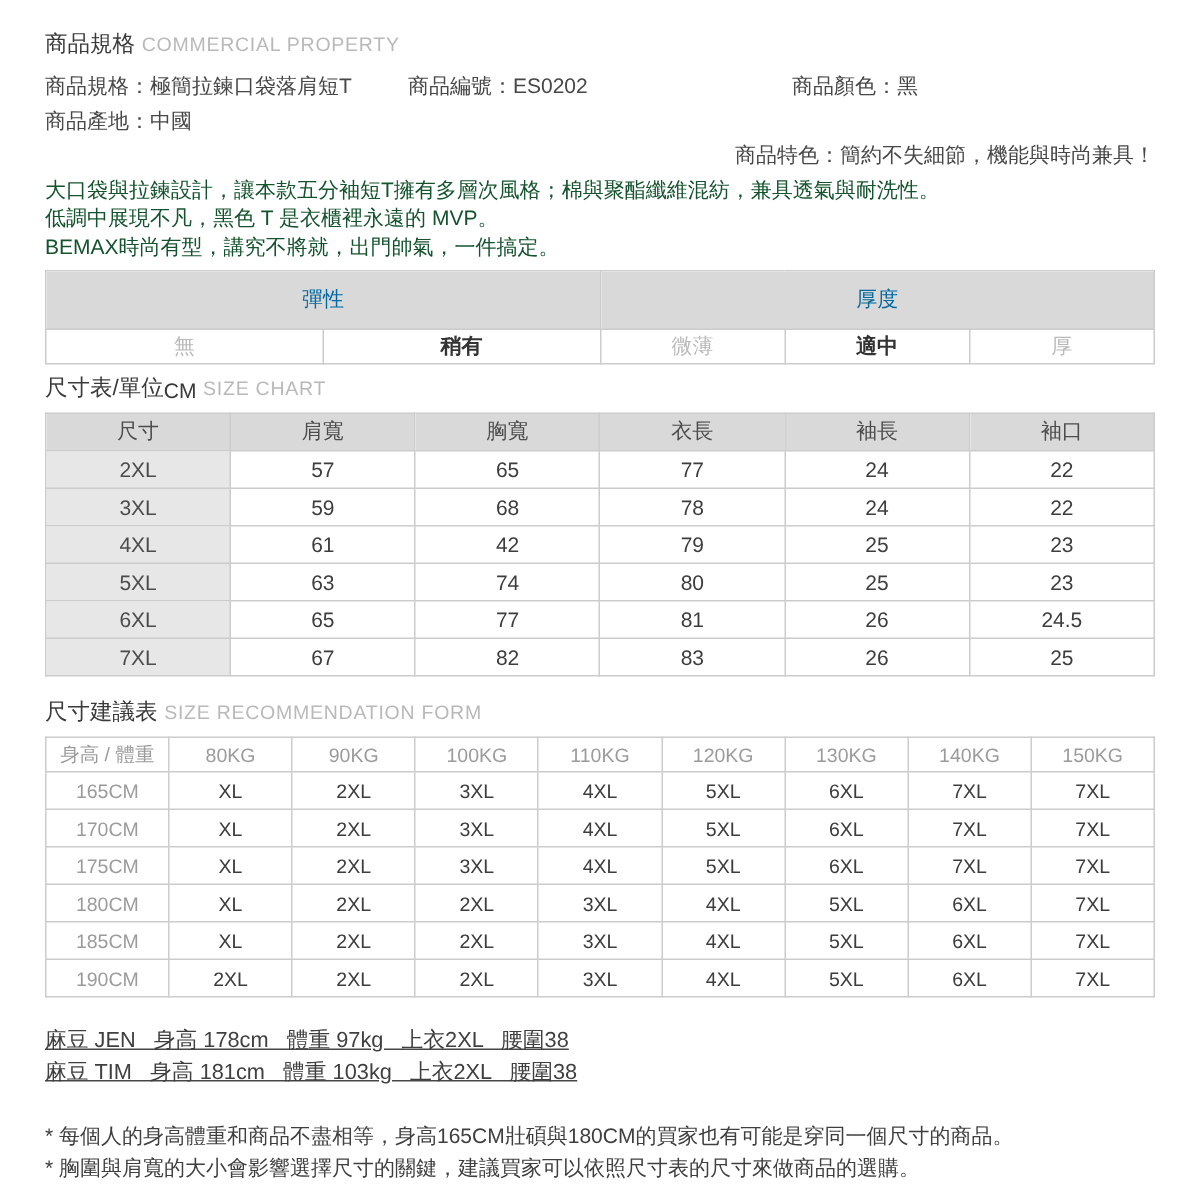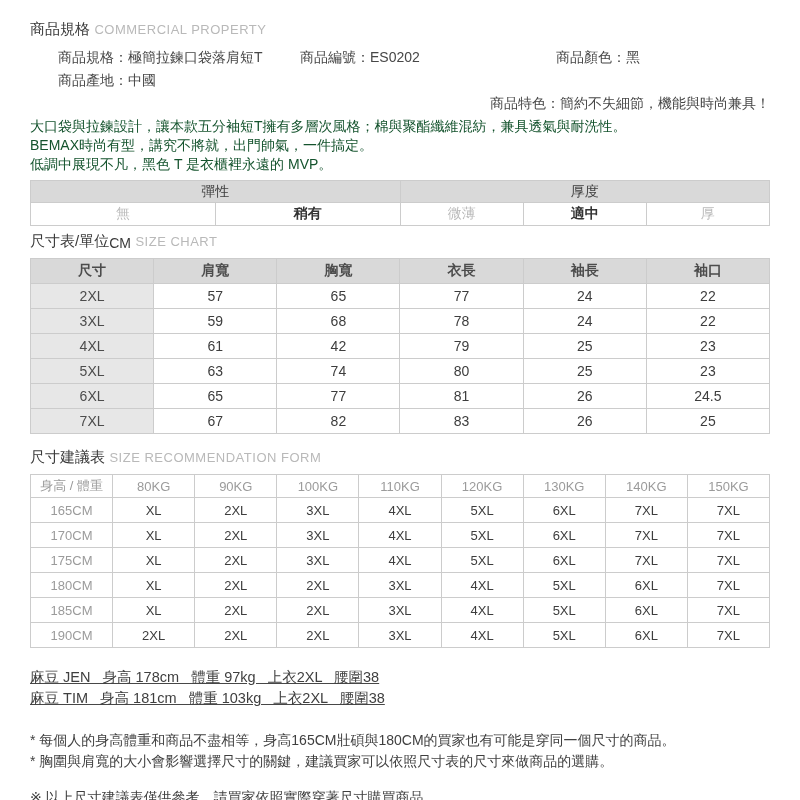--- a/index.html
+++ b/index.html
@@ -5,36 +5,36 @@
   * { margin:0; padding:0; box-sizing:border-box; }
   html,body { width:800px; height:800px; background:#ffffff; overflow:hidden; }
   body { font-family:"Liberation Sans","DejaVu Sans",sans-serif; color:#474747; }
   .page { padding:20px 30px 0 30px; }
 
   .sec-head { margin-bottom:7px; }
   .sec-head .zh { font-size:15px; font-weight:normal; color:#3a3a3a; }
   .sec-head .unit { font-size:14px; vertical-align:-2px; }
   .sec-head .en { font-size:13px; color:#b9b9b9; letter-spacing:.5px; }
 
-  .info-grid { display:grid; grid-template-columns:242px 256px 1fr; font-size:14px; line-height:23px;margin-left:28px; }
+  .info-grid { display:grid; grid-template-columns:242px 256px 1fr; font-size:14px; line-height:23px; }
   .info-grid .full { grid-column:1 / -1;text-align:right; }
   .desc-block { margin-top:2px; }
   .desc-line { font-size:14px; line-height:19px; color:#14532d; }
 
   table { width:100%; border-collapse:collapse; table-layout:fixed; }
   th,td { border:1px solid #cccccc; text-align:center; font-weight:normal; overflow:hidden; }
 
   .attr-table { margin-top:6px; }
-  .attr-table th { background:#d9d9d9; height:22px; font-size:14px; color:#404040; }
+  .attr-table th { background:#d9d9d9; height:39px; font-size:14px; color:#0369a1; }
   .attr-table td { height:23px; font-size:14px; background:#fff; }
   .muted  { color:#bababa; }
   .active { color:#333333; font-weight:bold; }
 
   .size-sec { margin-top:6px; }
-  .size-table th { background:#d9d9d9; height:25px; font-size:14px; color:#4c4c4c;font-weight:bold; }
+  .size-table th { background:#d9d9d9; height:25px; font-size:14px; color:#4c4c4c; }
   .size-table td { height:25px; font-size:14px; color:#3d3d3d; background:#fff; }
   .size-table td:first-child { background:#e7e7e7; color:#4c4c4c; }
 
   .rec-sec { margin-top:14px; }
   .rec-table th { height:23px; font-size:13px; color:#9b9b9b; background:#fff; }
   .rec-table td { height:25px; font-size:13px; color:#3d3d3d; background:#fff; }
   .rec-table td:first-child { color:#9b9b9b; }
 
   .models { margin-top:19px;text-decoration:underline; }
   .model-line { font-size:14.5px; line-height:21px; color:#3f3f3f; white-space:pre-wrap; }
@@ -56,22 +56,22 @@
   <div class="info-grid">
     <div><span>商品規格：</span><span>極簡拉鍊口袋落肩短T</span></div>
     <div><span>商品編號：</span><span>ES0202</span></div>
     <div><span>商品顏色：</span><span>黑</span></div>
     <div><span>商品產地：</span><span>中國</span></div>
     <div class="full"><span>商品特色：</span><span>簡約不失細節，機能與時尚兼具！</span></div>
   </div>
 
   <div class="desc-block">
     <div class="desc-line">大口袋與拉鍊設計，讓本款五分袖短T擁有多層次風格；棉與聚酯纖維混紡，兼具透氣與耐洗性。</div>
+    <div class="desc-line">低調中展現不凡，黑色 T 是衣櫃裡永遠的 MVP。</div>
     <div class="desc-line">BEMAX時尚有型，講究不將就，出門帥氣，一件搞定。</div>
-    <div class="desc-line">低調中展現不凡，黑色 T 是衣櫃裡永遠的 MVP。</div>
   </div>
 
   <table class="attr-table">
     <colgroup>
         <col style="width:25%">
         <col style="width:25%">
         <col style="width:16.7%">
         <col style="width:16.6%">
         <col style="width:16.7%">
       </colgroup>

